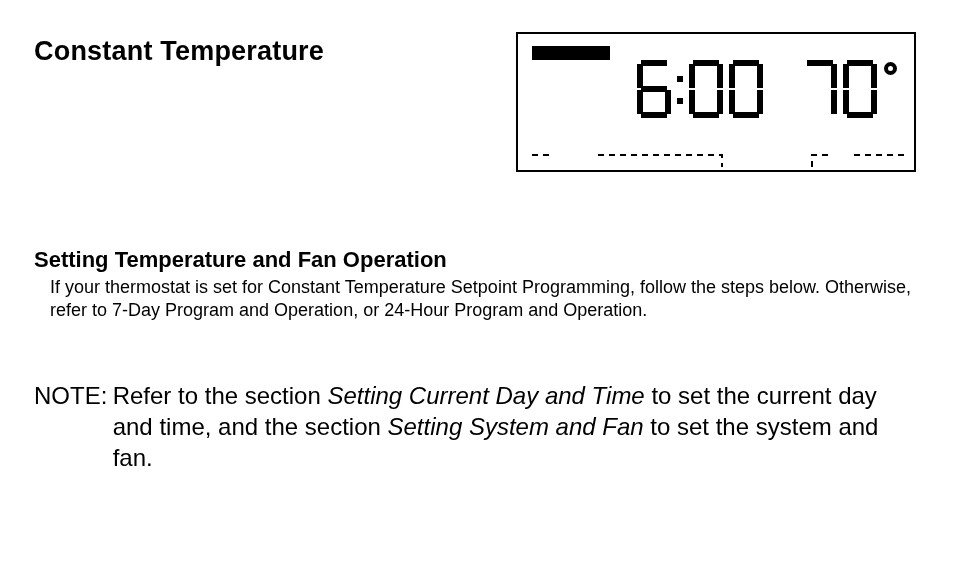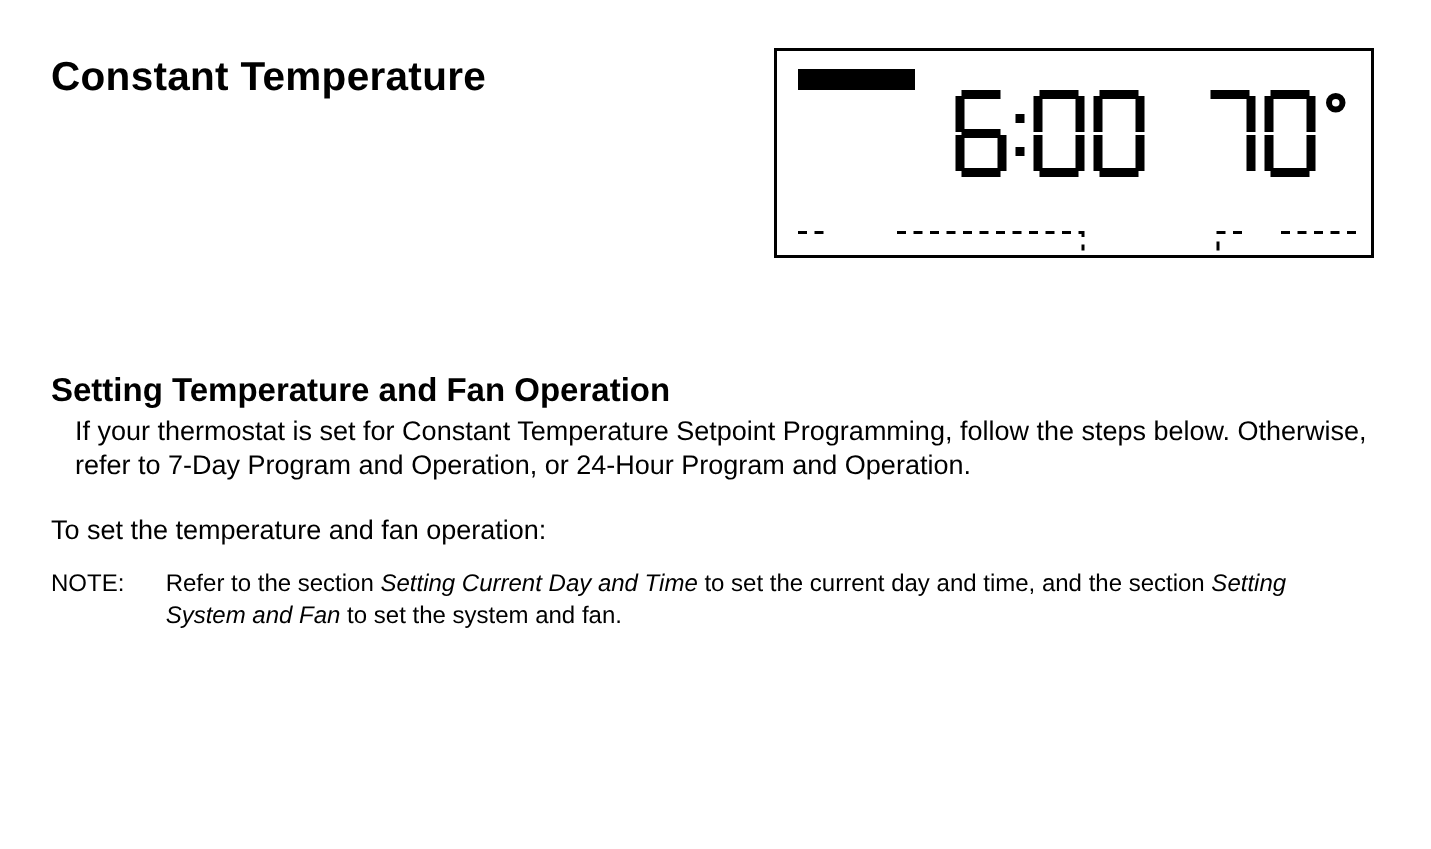--- a/index.html
+++ b/index.html
@@ -159,21 +159,21 @@
     left:34px;
     top:342px;
     width:880px;
     font-size:18px;
   }
   .note-row {
     position:absolute;
     left:34px;
     top:380px;
     width:880px;
-    font-size:16px;
+    font-size:24px;
     line-height:1.3;
   }
   .note-label { display:inline-block; width:72px; vertical-align:top; }
   .note-body { display:inline-block; width:790px; vertical-align:top; }
   .it { font-style: italic; }
 </style>
 </head>
 <body>
 
 <div class="page">
@@ -191,21 +191,20 @@
         <path class="dashseg" d="M0 2 L22 2"></path>
         <path class="dashseg" d="M66 2 L190 2 L190 14"></path>
         <path class="dashseg" d="M280 14 L280 2 L300 2"></path>
         <path class="dashseg" d="M322 2 L372 2"></path>
       </svg>
     </div>
   </div>
 
   <h2 class="sub">Setting Temperature and Fan Operation</h2>
   <div class="sec2p1">If your thermostat is set for Constant Temperature Setpoint Programming, follow the steps below. Otherwise, refer to 7-Day Program and Operation, or 24-Hour Program and Operation.</div>
-  <div class="sec2p2">To set the temperature and fan operation:</div>
 
   <div class="note-row">
     <span class="note-label">NOTE:</span>
     <span class="note-body">
       <span>Refer to the section </span><span class="it">Setting Current Day and Time</span><span> to set the current day and time, and the section </span><span class="it">Setting System and Fan</span><span> to set the system and fan.</span>
     </span>
   </div>
 </div>
 
 </body></html>

